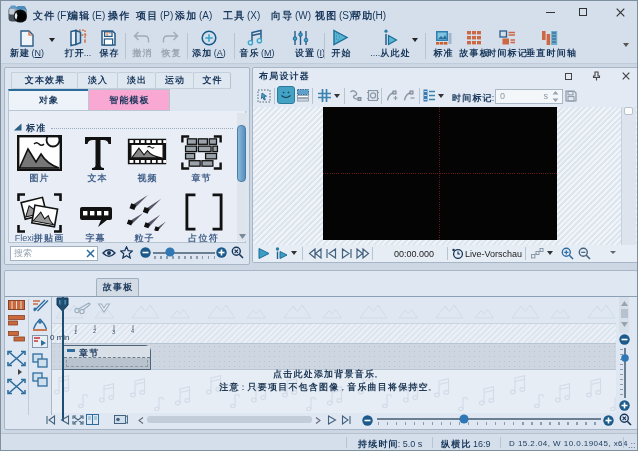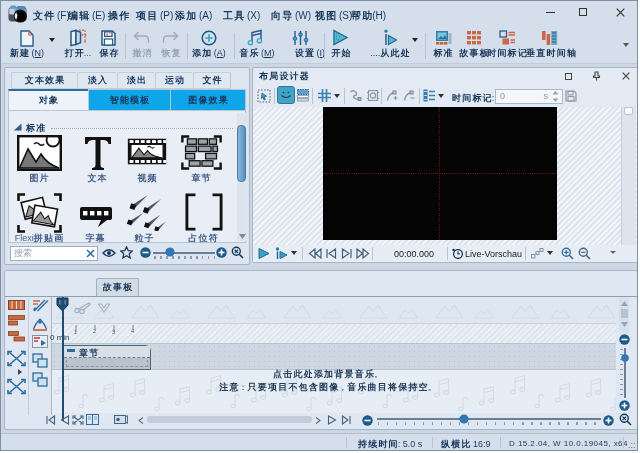--- a/index.html
+++ b/index.html
@@ -7,21 +7,21 @@
 .abs{position:absolute}
 b{font-weight:700;letter-spacing:1.2px;margin-right:-1.2px}
 svg{display:block}
 .lbl{position:absolute;font-size:9px;white-space:nowrap}
 .ctr{text-align:center;transform:translateX(-50%)}
 .tsep{position:absolute;top:32px;width:1px;height:26px;background:#b7c4d2}
 .car{position:absolute;width:0;height:0;border-left:3.5px solid transparent;border-right:3.5px solid transparent;border-top:4px solid #222}
 .ssep{width:1px;height:11px;background:#b7c4d2}
 .t1{height:17px;border:1px solid #c4cfdc;border-right:none;background:#dfe7f1;font-size:9px;display:flex;align-items:center;justify-content:center;border-radius:2px 2px 0 0}
 .t1:last-child{border-right:1px solid #b6c3d1}
-.t2{height:22px;border:1px solid #b9c6d4;border-right:none;background:#0ea5e9;font-size:9px;display:flex;align-items:center;justify-content:center}
+.t2{height:22px;border:1px solid #b9c6d4;border-right:none;background:#f9a8d4;font-size:9px;display:flex;align-items:center;justify-content:center}
 .t2.on{background:#eef3fa;border-top:2.5px solid #2c6c9c}
 .t2:last-child{border-right:1px solid #b6c3d1}
 </style></head><body>
 <div id="win">
 
 <div class="abs" style="left:0;top:0;width:638px;height:26px;background:#d5dfeb"></div>
 <svg class="abs" style="left:7px;top:3px" width="19" height="19" viewBox="0 0 19 19">
  <rect x="0.5" y="3" width="18" height="14.5" rx="3.5" fill="#45505c"></rect>
  <path d="M1 6 Q1 3.5 4 3.5 L9 3.5 L9 10 L1 10 Z" fill="#93a5b4"></path>
  <rect x="8.5" y="2" width="9" height="4.5" rx="1.5" fill="#4d8cbc"></rect>
@@ -185,23 +185,20 @@
       </div>
 </div>
 
 <div class="abs" style="left:7px;top:88px;display:flex;height:22px">
  <div class="t2 on" style="width:80px">
         <b>对象</b>
       </div>
  <div class="t2" style="width:82px">
         <b>智能模板</b>
       </div>
- <div class="t2" style="width:76px">
-        <b>图像效果</b>
-      </div>
 </div>
 
 <div class="abs" style="left:7px;top:110px;width:238px;height:132px;background:#e9eef6;border:1px solid #b6c3d1;border-top:none"></div>
 <svg class="abs" style="left:12px;top:122px" width="9" height="8" viewBox="0 0 9 8">
       <path d="M8.5 0.5 L8.5 7.5 L0.8 7.5 Z" fill="#2c5f86"></path>
     </svg>
 <div class="lbl" style="left:25px;top:121px"><b>标准</b></div>
 <div class="abs" style="left:50px;top:127px;width:182px;height:1px;border-top:1px dotted #9aabbc"></div>
 
 <div class="lbl ctr" style="left:38px;top:171px;color:#44618a"><b>图片</b></div>

